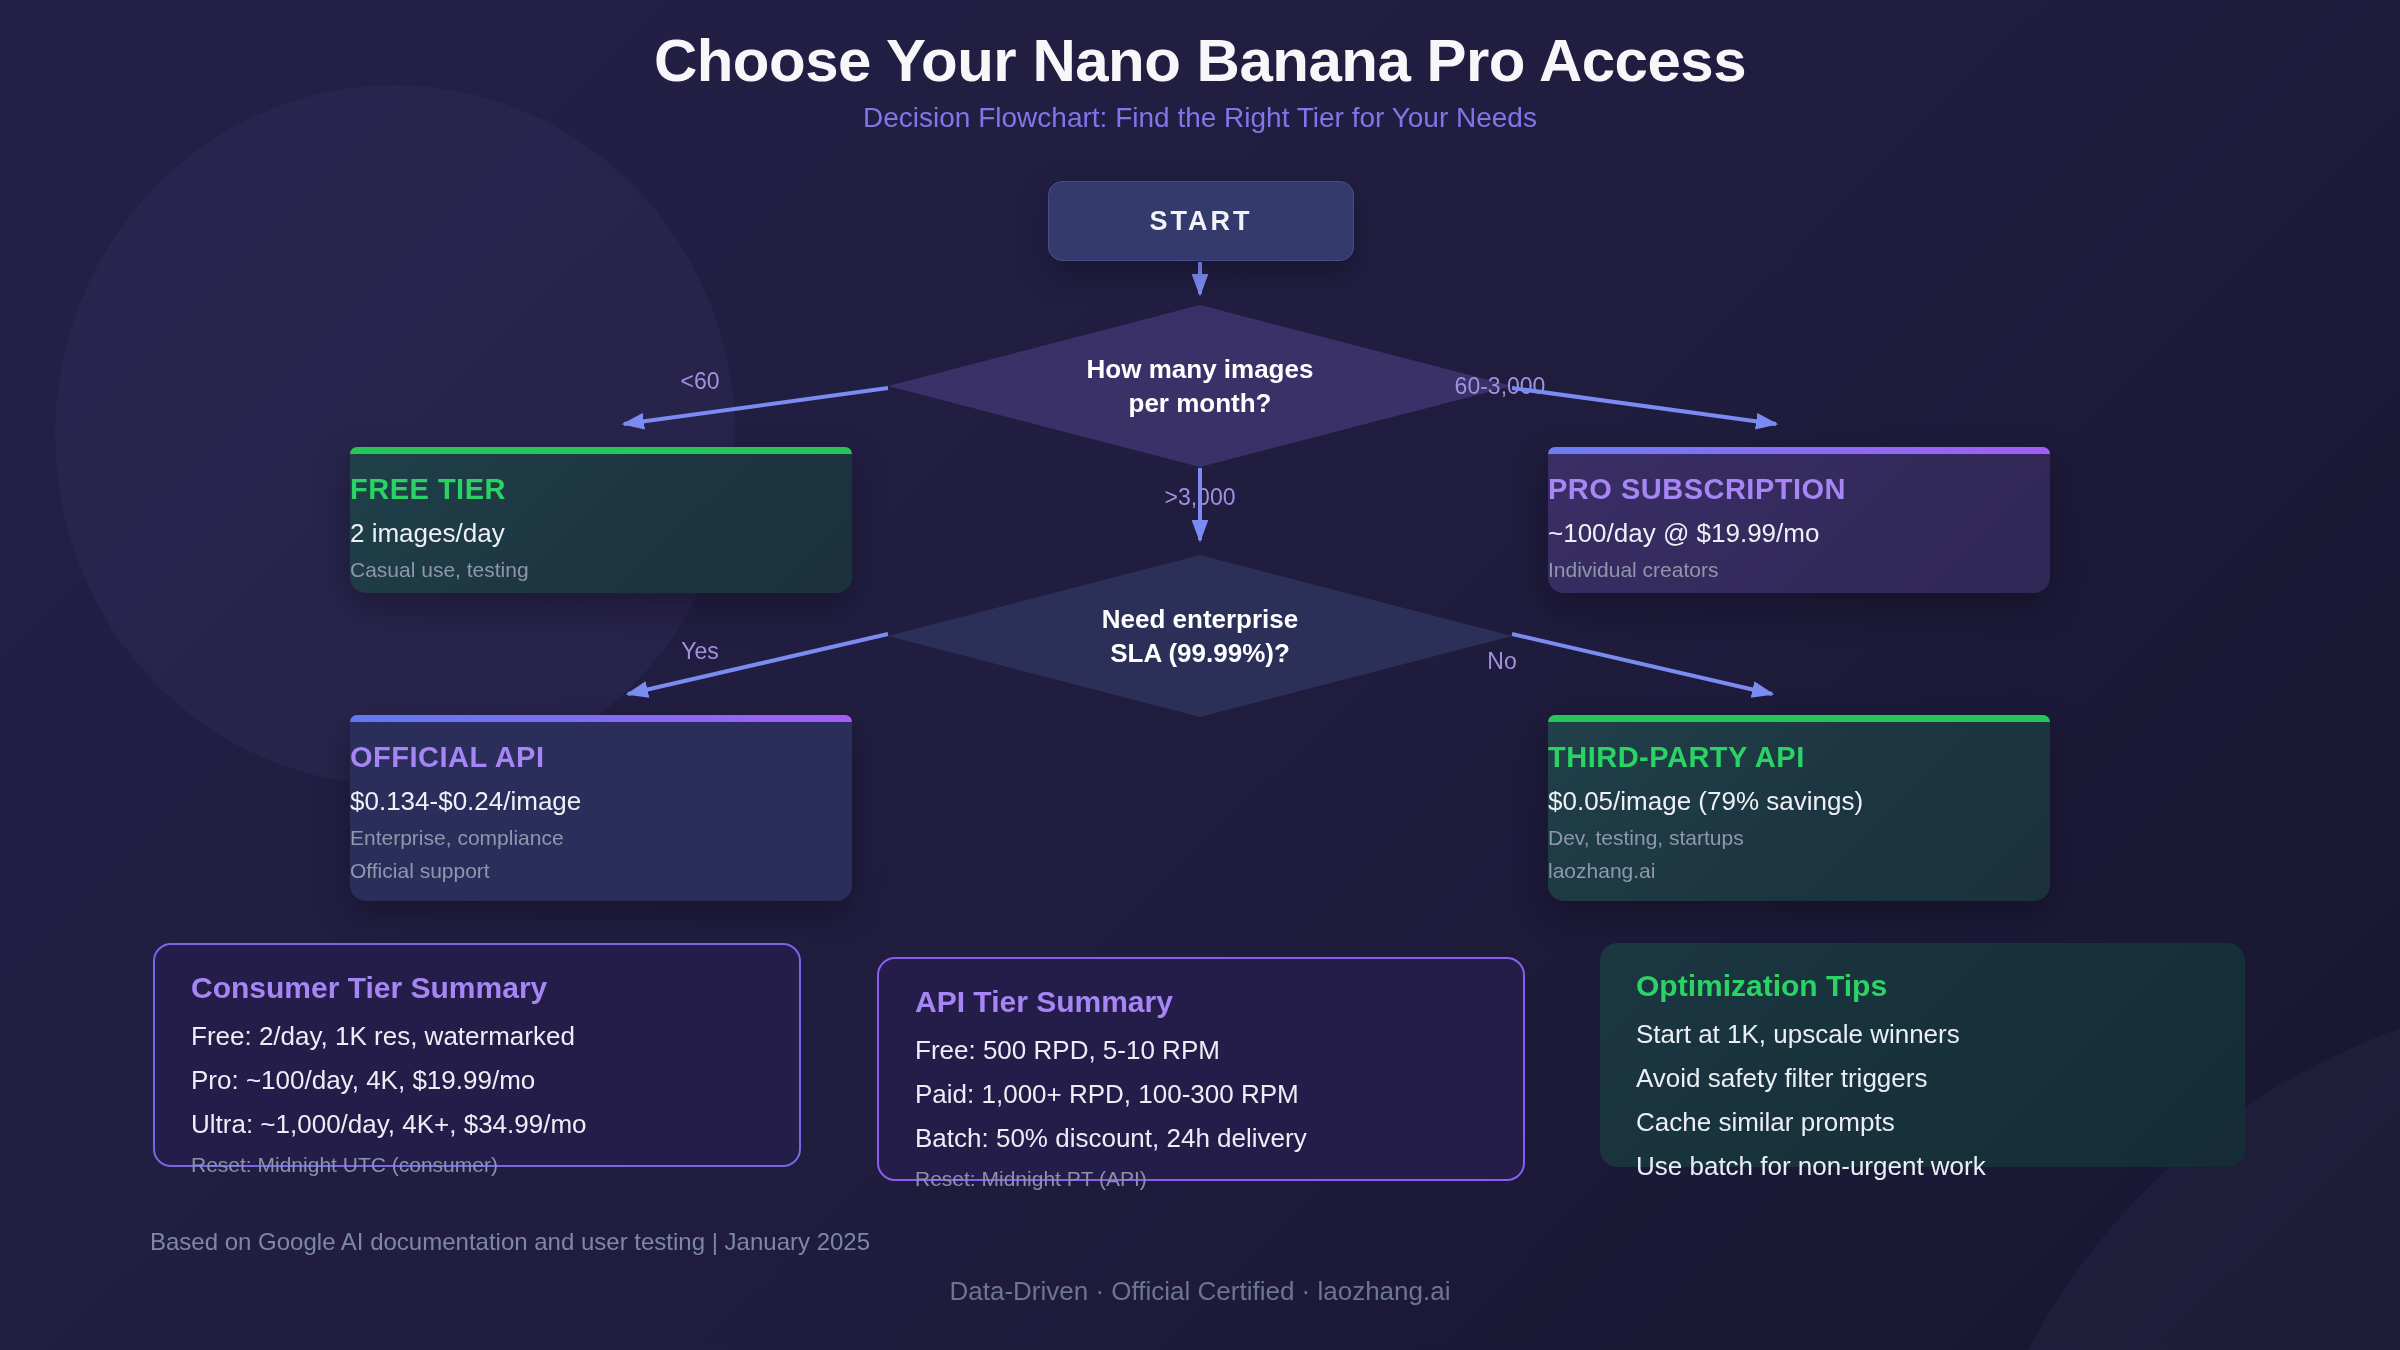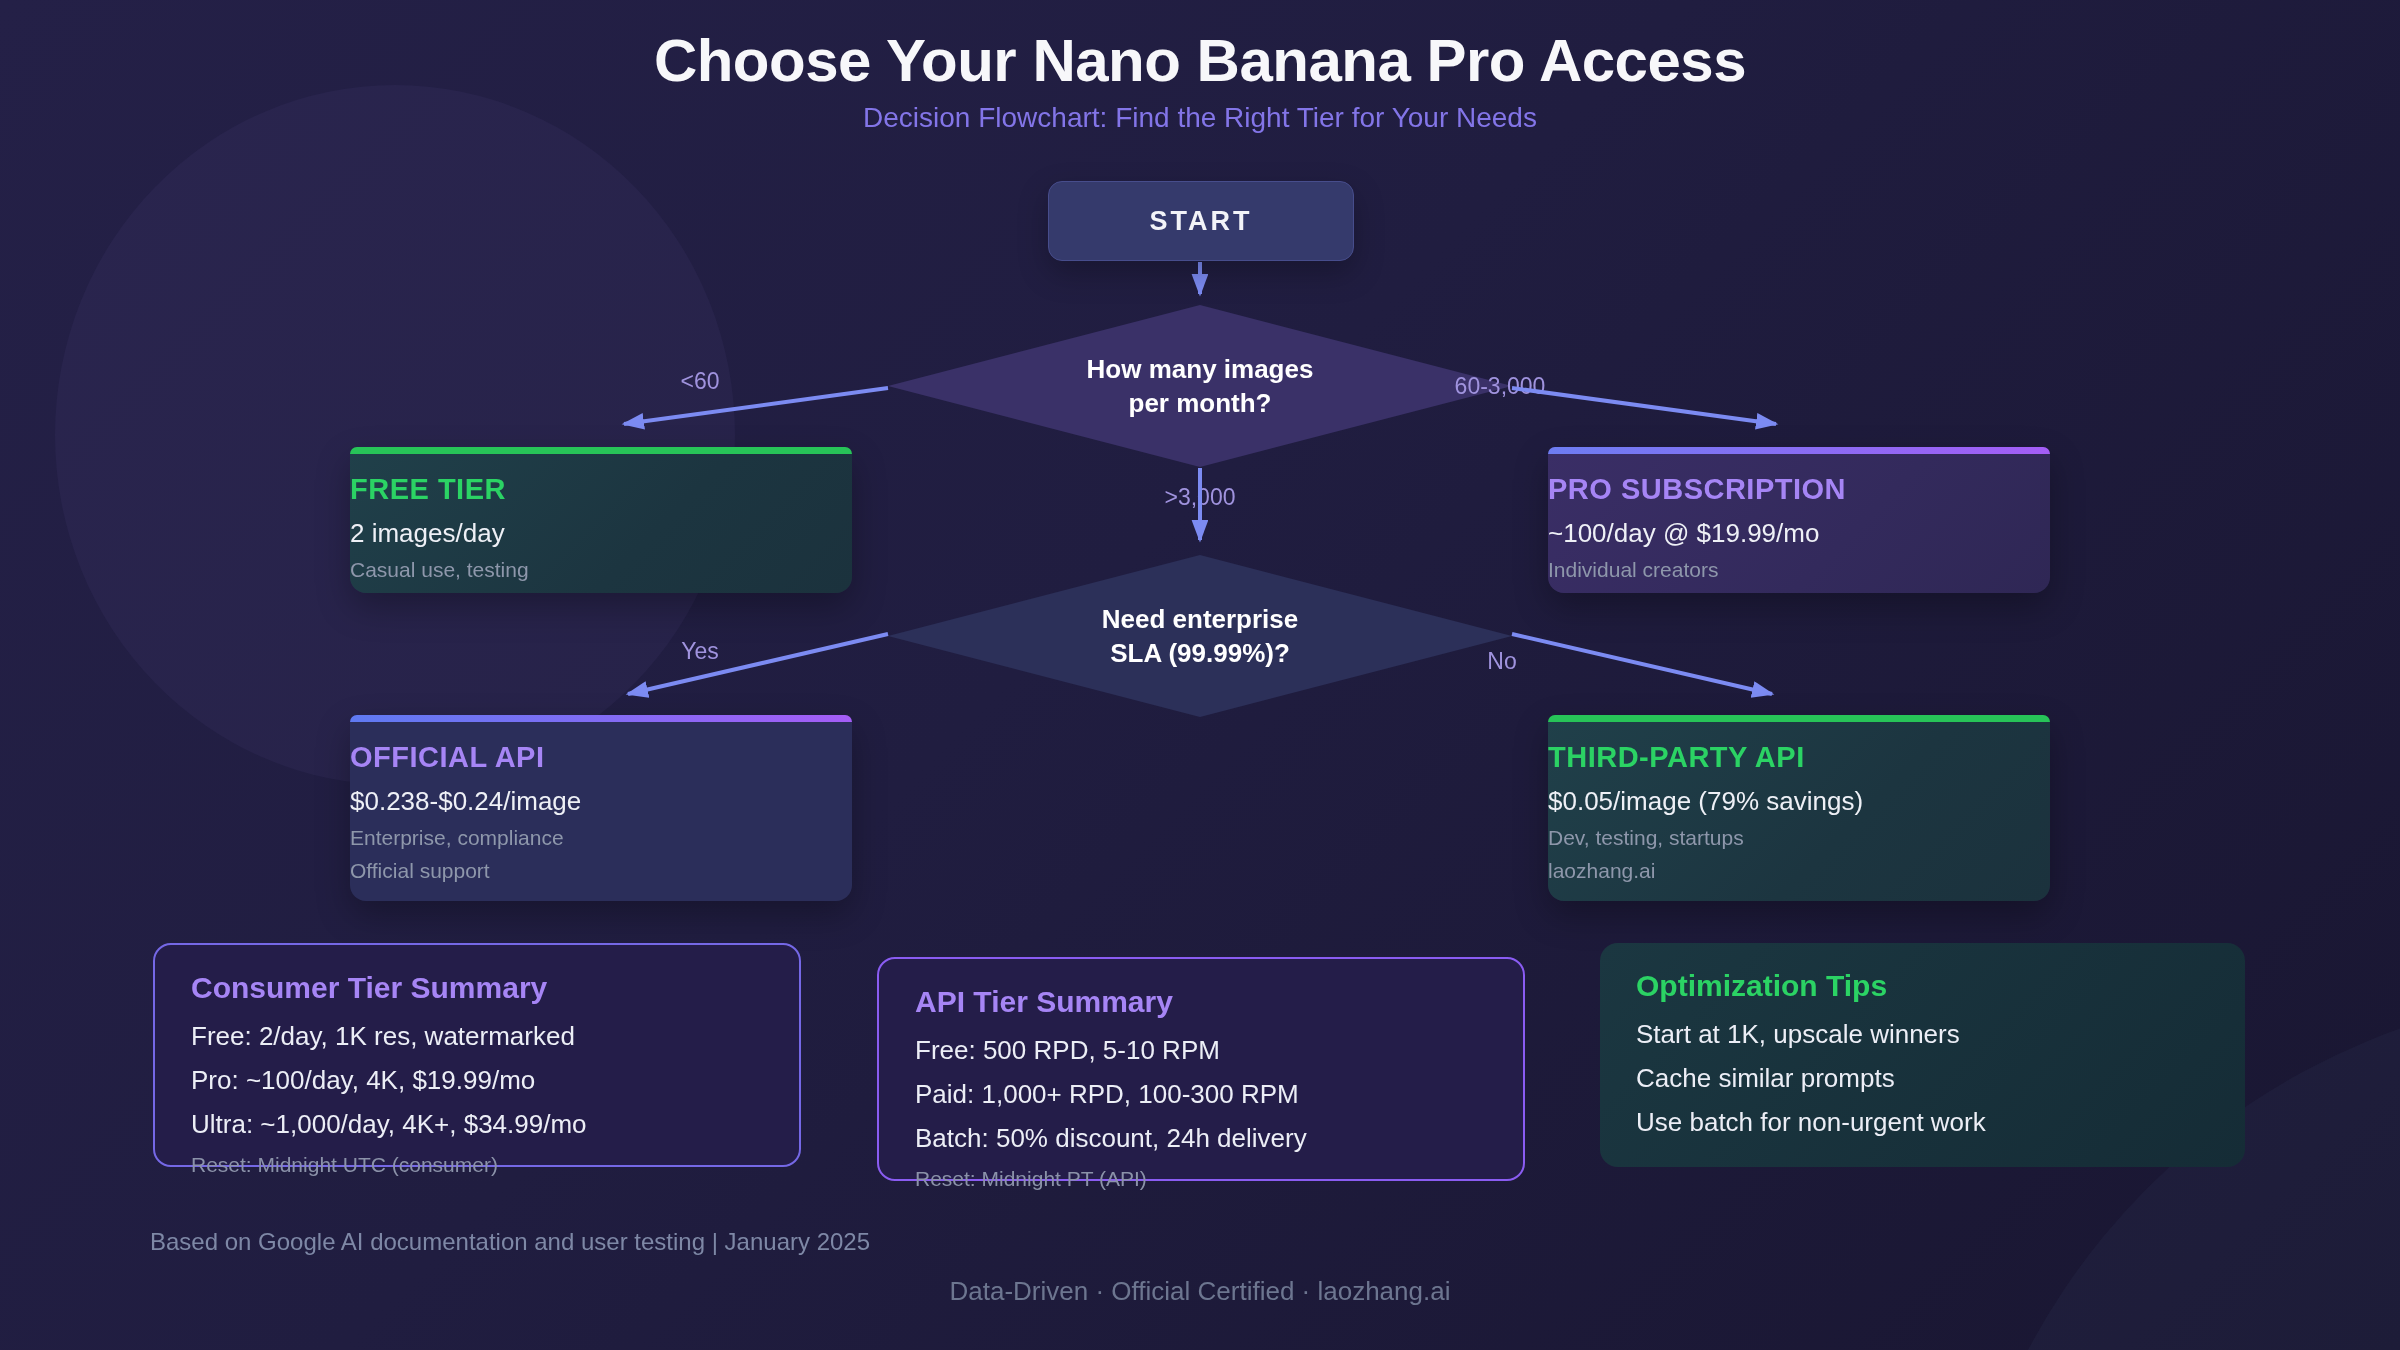--- a/index.html
+++ b/index.html
@@ -129,21 +129,21 @@
       <div class="nb-title">PRO SUBSCRIPTION</div>
       <div class="nb-detail">~100/day @ $19.99/mo</div>
       <div class="nb-sub">Individual creators</div>
     </div>
   </div>
 
   <div class="node-box tall left indigo">
     <div class="bar"></div>
     <div class="body">
       <div class="nb-title">OFFICIAL API</div>
-      <div class="nb-detail">$0.238-$0.24/image</div>
+      <div class="nb-detail">$0.134-$0.24/image</div>
       <div class="nb-sub">Enterprise, compliance</div>
       <div class="nb-sub">Official support</div>
     </div>
   </div>
 
   <div class="node-box tall right teal">
     <div class="bar"></div>
     <div class="body">
       <div class="nb-title">THIRD-PARTY API</div>
       <div class="nb-detail">$0.05/image (79% savings)</div>
@@ -164,20 +164,21 @@
     <div class="card-title">API Tier Summary</div>
     <div class="row">Free: 500 RPD, 5-10 RPM</div>
     <div class="row">Paid: 1,000+ RPD, 100-300 RPM</div>
     <div class="row">Batch: 50% discount, 24h delivery</div>
     <div class="note">Reset: Midnight PT (API)</div>
   </div>
 
   <div class="card c3">
     <div class="card-title">Optimization Tips</div>
     <div class="row">Start at 1K, upscale winners</div>
+    <div class="row">Avoid safety filter triggers</div>
     <div class="row">Cache similar prompts</div>
     <div class="row">Use batch for non-urgent work</div>
   </div>
 
   <div class="footer-source">Based on Google AI documentation and user testing | January 2025</div>
   <div class="footer-badges">Data-Driven · Official Certified · laozhang.ai</div>
 
 </div>
 
 </body></html>

